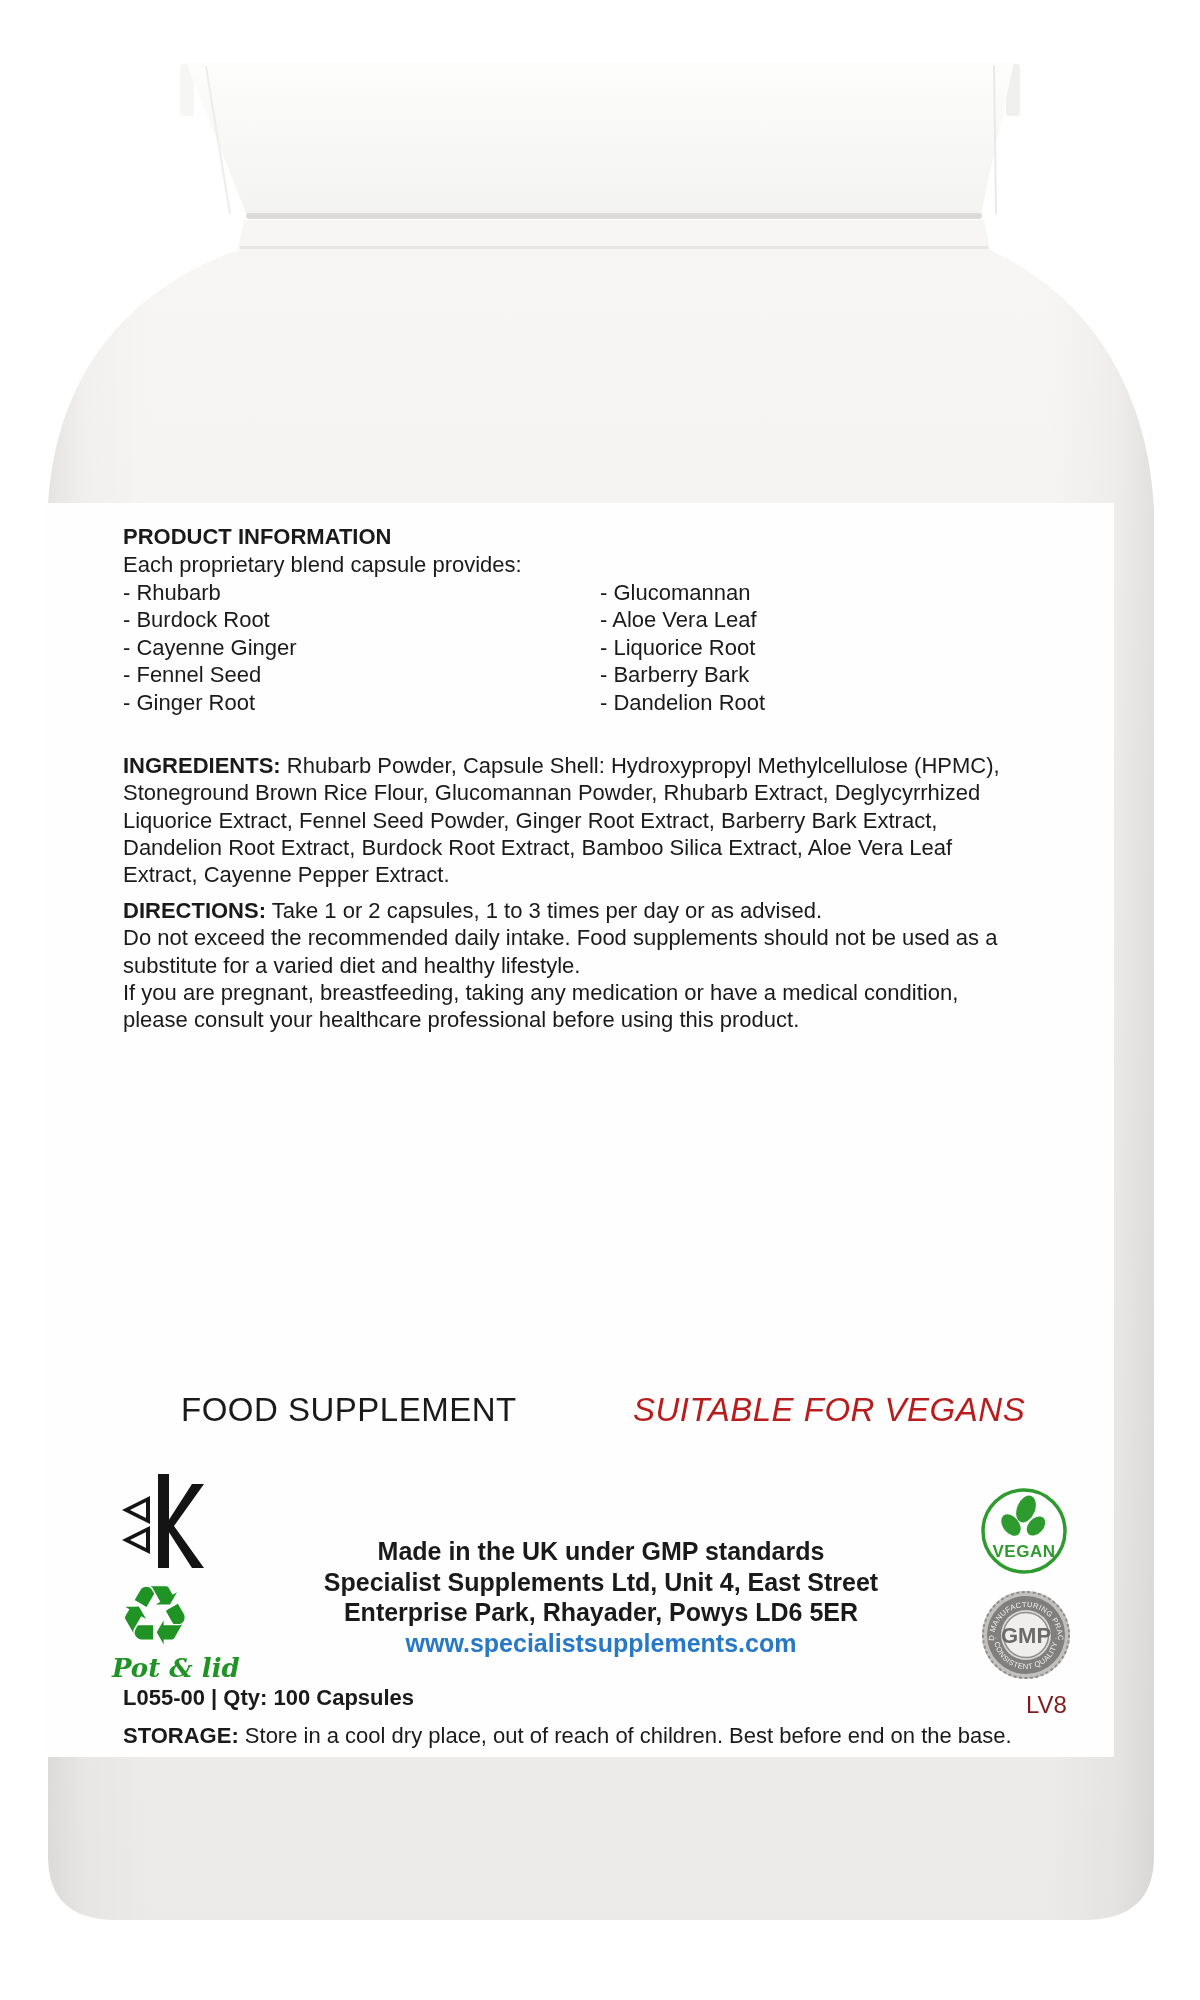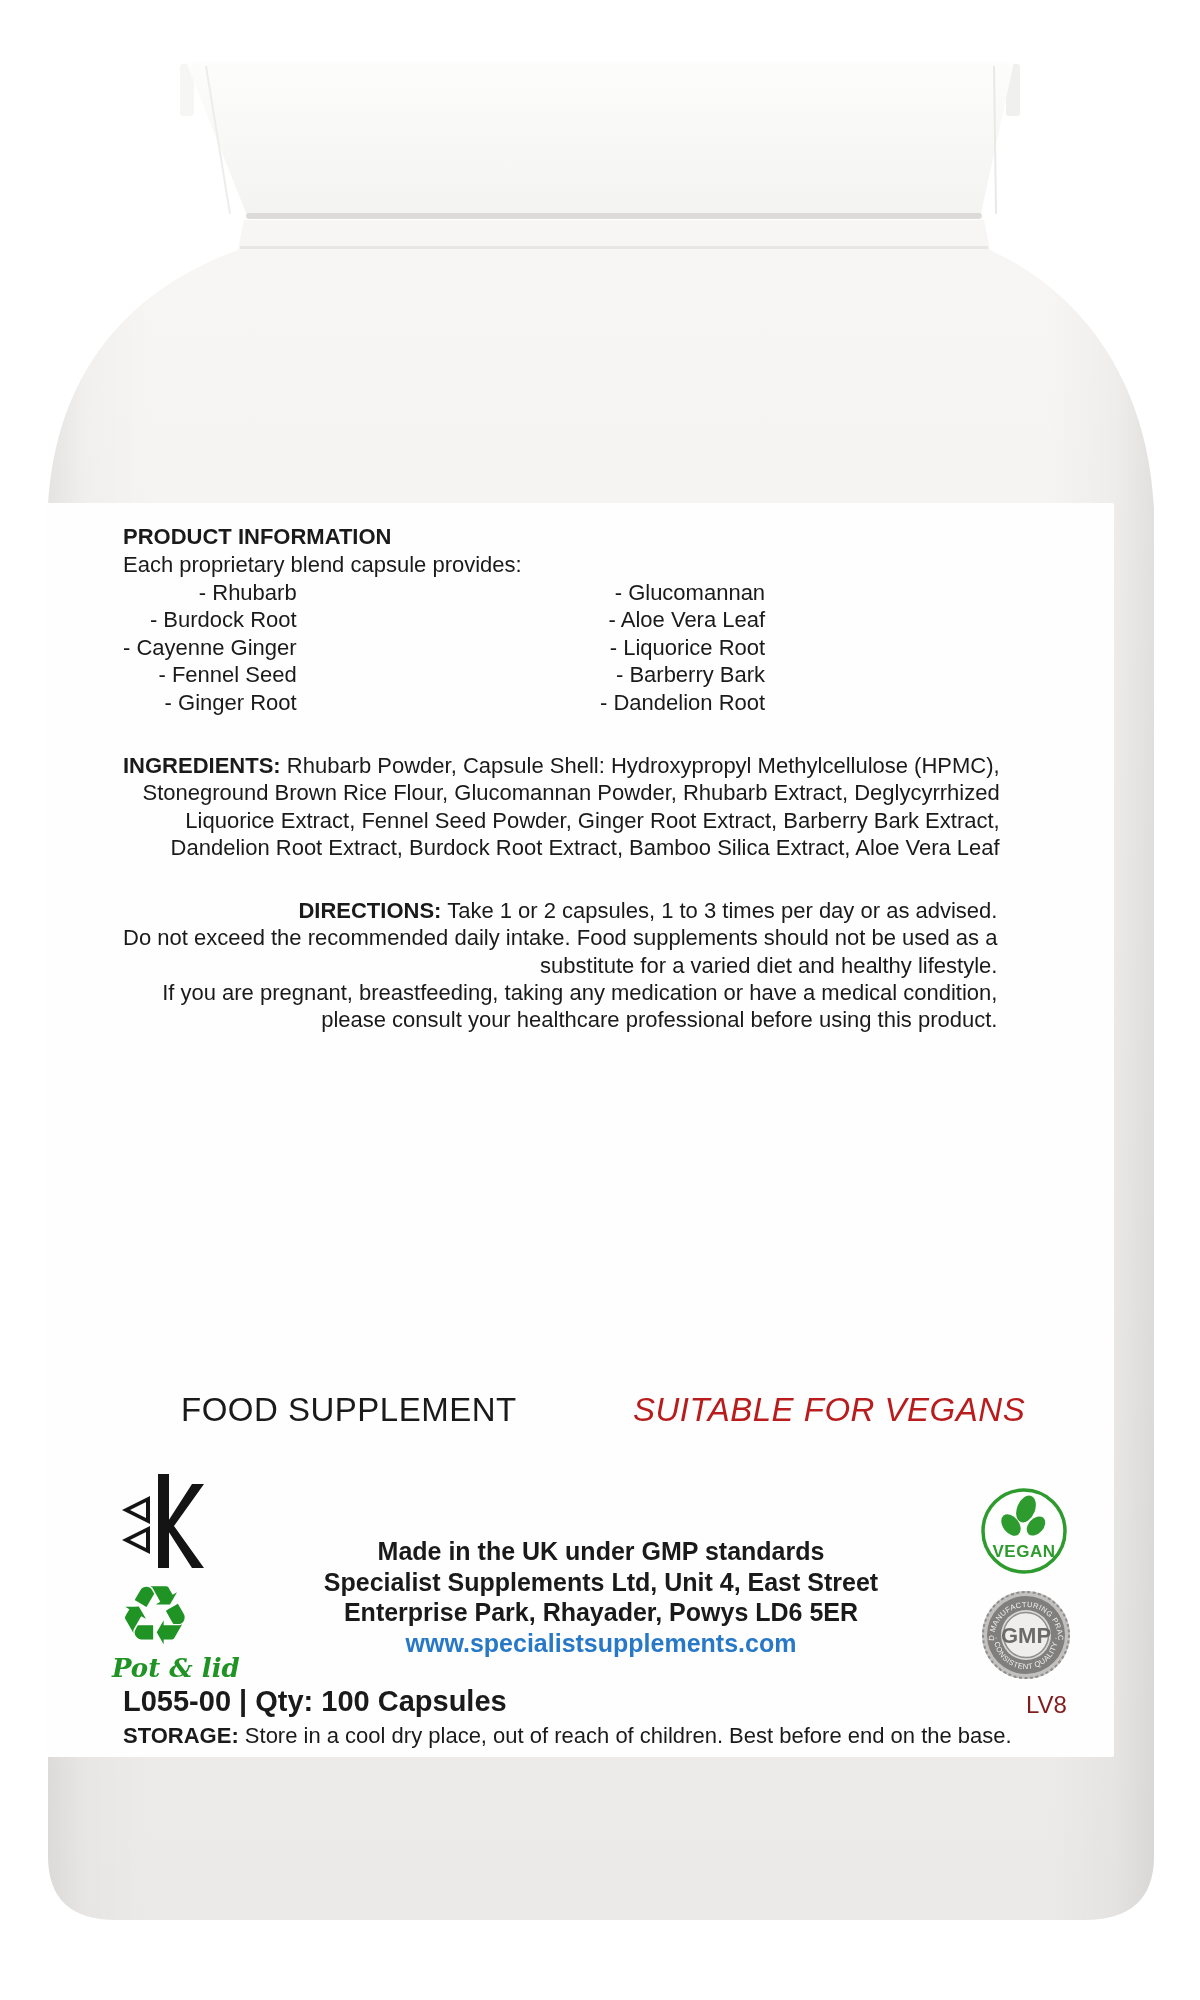--- a/index.html
+++ b/index.html
@@ -1,31 +1,31 @@
 <!DOCTYPE html>
 <html><head>
 <meta charset="utf-8">
 <style>
   html,body{margin:0;padding:0;background:#ffffff;}
   .stage{position:relative;width:1200px;height:2000px;margin:0 auto;overflow:hidden;
          font-family:"Liberation Sans",sans-serif;color:#1a1a1a;}
   .stage svg.bottle{position:absolute;left:0;top:0;}
   .label{position:absolute;left:46px;top:503px;width:1068px;height:1254px;
          background:#fefefe;border-radius:2px;}
-  .abs{position:absolute;white-space:nowrap;text-align:right;}
+  .abs{position:absolute;white-space:nowrap;}
   .pi-heading{font-weight:bold;font-size:22px;}
   .body-txt{font-size:22px;line-height:27.3px;}
   .cols .row{line-height:27.4px;font-size:22px;}
   .para b{font-weight:bold;}
   .claim{font-size:33px;letter-spacing:.5px;}
   .claim.green{color:#b91c1c;font-style:italic;}
   .kosher-line{font-size:31px;letter-spacing:.5px;text-align:center;}
   .addr{font-size:25px;font-weight:bold;line-height:30.5px;text-align:center;}
   .addr .web{color:#2878c8;}
-  .batch{font-size:29px;font-weight:bold;}
+  .batch{font-size:22px;font-weight:bold;}
   .lv8{font-size:24px;color:#7f1d1d;}
   .storage{font-size:22px;}
   .recycle-glyph{font-size:82px;line-height:82px;color:#1f9424;}
   .pot-lid{font-family:"DejaVu Serif",serif;font-style:italic;font-weight:bold;
            font-size:26px;color:#1f9424;}
 </style>
 </head>
 <body>
 
 <div class="stage">
@@ -93,20 +93,21 @@
       <div class="row">- Barberry Bark</div>
       <div class="row">- Dandelion Root</div>
     </div>
 
     <div class="abs body-txt para" style="left:77px;top:249px;">
       <div><b>INGREDIENTS:</b>
            <span>Rhubarb Powder, Capsule Shell: Hydroxypropyl Methylcellulose (HPMC),</span></div>
       <div>Stoneground Brown Rice Flour, Glucomannan Powder, Rhubarb Extract, Deglycyrrhized</div>
       <div>Liquorice Extract, Fennel Seed Powder, Ginger Root Extract, Barberry Bark Extract,</div>
       <div>Dandelion Root Extract, Burdock Root Extract, Bamboo Silica Extract, Aloe Vera Leaf</div>
+      <div>Extract, Cayenne Pepper Extract.</div>
     </div>
 
     <div class="abs body-txt para" style="left:77px;top:394px;">
       <div><b>DIRECTIONS:</b>
            <span>Take 1 or 2 capsules, 1 to 3 times per day or as advised.</span></div>
       <div>Do not exceed the recommended daily intake. Food supplements should not be used as a</div>
       <div>substitute for a varied diet and healthy lifestyle.</div>
       <div>If you are pregnant, breastfeeding, taking any medication or have a medical condition,</div>
       <div>please consult your healthcare professional before using this product.</div>
     </div>

